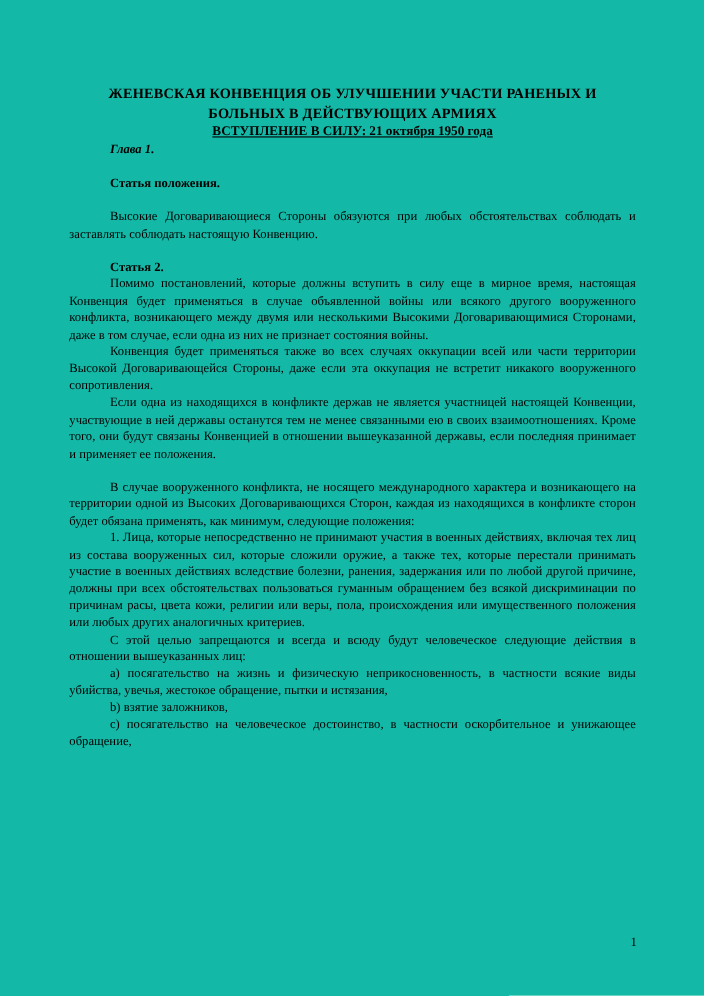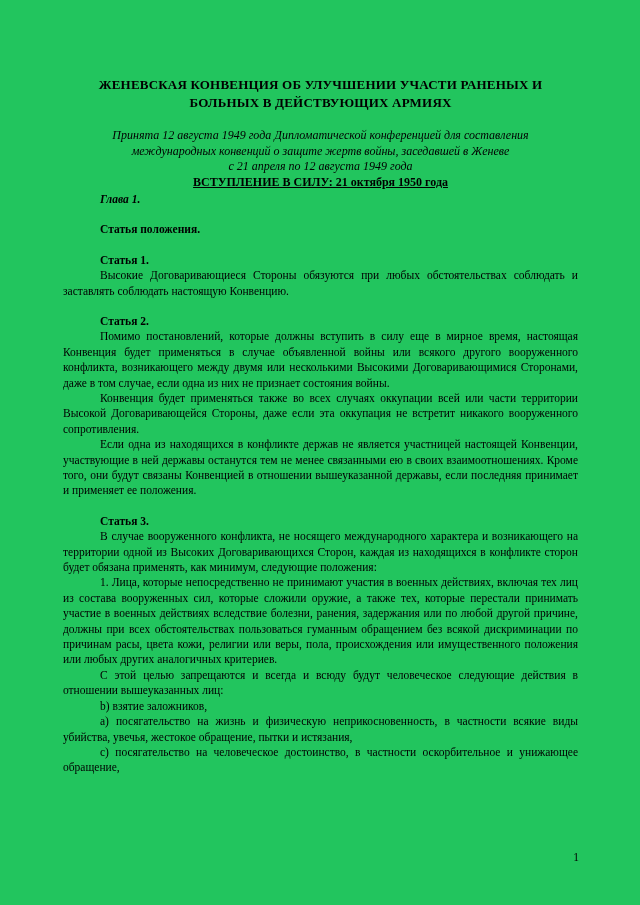--- a/index.html
+++ b/index.html
@@ -6,21 +6,21 @@
   html, body { width: 640px; height: 905px; }
   body {
     background: #ffffff;
     color: #000000;
     font-family: "Liberation Serif", "DejaVu Serif", serif;
   }
   .page {
     position: relative;
     width: 640px;
     height: 905px;
-    background: #22c55e;
+    background: #14b8a6;
     overflow: hidden;
   }
   .content {
     padding: 76px 62px 0 63px;
     font-size: 11.5px;
     line-height: 15.4px;
   }
   .doc-title {
     font-size: 13px;
     font-weight: bold;
@@ -69,50 +69,43 @@
   }
 </style>
 </head>
 <body>
 
 <div class="page">
   <div class="content">
 
     <h1 class="doc-title">ЖЕНЕВСКАЯ КОНВЕНЦИЯ ОБ УЛУЧШЕНИИ УЧАСТИ РАНЕНЫХ И БОЛЬНЫХ В ДЕЙСТВУЮЩИХ АРМИЯХ</h1>
 
-    <div class="adoption">
-      <div class="adoption-line">Принята 12 августа 1949 года Дипломатической конференцией для составления</div>
-      <div class="adoption-line">международных конвенций о защите жертв войны, заседавшей в Женеве</div>
-      <div class="adoption-line">с 21 апреля по 12 августа 1949 года</div>
-    </div>
 
     <div class="entry-into-force">ВСТУПЛЕНИЕ В СИЛУ: 21 октября 1950 года</div>
 
     <div class="chapter-heading">Глава 1.</div>
 
     <div class="section-heading">Статья положения.</div>
 
     <section class="article">
-      <div class="article-heading">Статья 1.</div>
       <p class="para">Высокие Договаривающиеся Стороны обязуются при любых обстоятельствах соблюдать и заставлять соблюдать настоящую Конвенцию.</p>
     </section>
 
     <section class="article">
       <div class="article-heading">Статья 2.</div>
       <p class="para">Помимо постановлений, которые должны вступить в силу еще в мирное время, настоящая Конвенция будет применяться в случае объявленной войны или всякого другого вооруженного конфликта, возникающего между двумя или несколькими Высокими Договаривающимися Сторонами, даже в том случае, если одна из них не признает состояния войны.</p>
       <p class="para">Конвенция будет применяться также во всех случаях оккупации всей или части территории Высокой Договаривающейся Стороны, даже если эта оккупация не встретит никакого вооруженного сопротивления.</p>
       <p class="para">Если одна из находящихся в конфликте держав не является участницей настоящей Конвенции, участвующие в ней державы останутся тем не менее связанными ею в своих взаимоотношениях. Кроме того, они будут связаны Конвенцией в отношении вышеуказанной державы, если последняя принимает и применяет ее положения.</p>
     </section>
 
     <section class="article">
-      <div class="article-heading">Статья 3.</div>
       <p class="para">В случае вооруженного конфликта, не носящего международного характера и возникающего на территории одной из Высоких Договаривающихся Сторон, каждая из находящихся в конфликте сторон будет обязана применять, как минимум, следующие положения:</p>
       <p class="para">1. Лица, которые непосредственно не принимают участия в военных действиях, включая тех лиц из состава вооруженных сил, которые сложили оружие, а также тех, которые перестали принимать участие в военных действиях вследствие болезни, ранения, задержания или по любой другой причине, должны при всех обстоятельствах пользоваться гуманным обращением без всякой дискриминации по причинам расы, цвета кожи, религии или веры, пола, происхождения или имущественного положения или любых других аналогичных критериев.</p>
       <p class="para">С этой целью запрещаются и всегда и всюду будут человеческое следующие действия в отношении вышеуказанных лиц:</p>
+      <p class="para">a) посягательство на жизнь и физическую неприкосновенность, в частности всякие виды убийства, увечья, жестокое обращение, пытки и истязания,</p>
       <p class="para">b) взятие заложников,</p>
-      <p class="para">a) посягательство на жизнь и физическую неприкосновенность, в частности всякие виды убийства, увечья, жестокое обращение, пытки и истязания,</p>
       <p class="para">c) посягательство на человеческое достоинство, в частности оскорбительное и унижающее обращение,</p>
     </section>
 
   </div>
 
   <div class="page-number">1</div>
 </div>
 
 </body></html>

